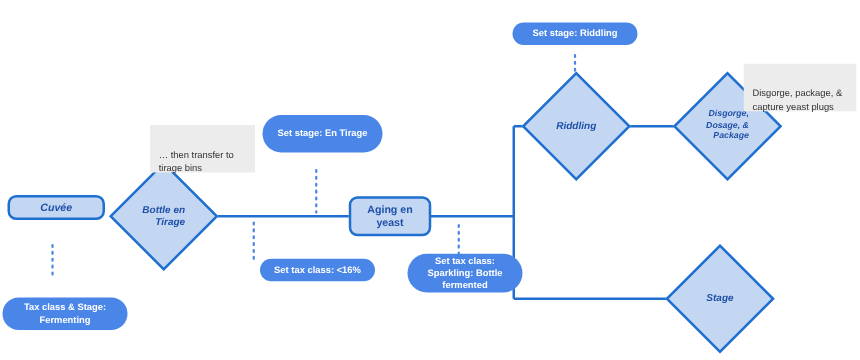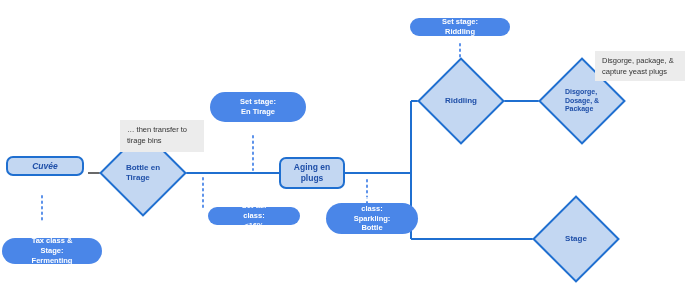--- a/index.html
+++ b/index.html
@@ -56,55 +56,56 @@
     box-sizing: border-box;
   }
   .diamond-label {
     position: absolute;
     left: 0; top: 0;
     width: 100%;
     height: 100%;
     display: flex;
     align-items: center;
     justify-content: center;
-    text-align: left;
+    text-align: right;
     color: #1f4fa8;
     font-weight: bold;
     font-size: 8px;
     line-height: 1.2;
     white-space: pre-line;
+    font-style: italic;
   }
   
   .pill {
     position: absolute;
     box-sizing: border-box;
     background: #4a86e8;
     color: #ffffff;
     border-radius: 40px;
     display: flex;
     align-items: center;
     justify-content: center;
     text-align: center;
     font-weight: bold;
     font-size: 7.5px;
     line-height: 1.3;
     white-space: pre-line;
     z-index: 5;
-    padding: 2px 26px;
+    padding: 2px 4px;
   }
   
   .note {
     position: absolute;
     box-sizing: border-box;
     background: #ececec;
     color: #333333;
     font-size: 7.5px;
     line-height: 1.45;
     text-align: left;
-    padding: 5px 7px;
+    padding: 19px 7px;
     white-space: pre-line;
     z-index: 4;
   }
   .proc-label { white-space: pre-line; }
 </style>
 </head>
 <body>
 
 <svg id="canvas" viewBox="0 0 688 288" width="688" height="288" xmlns="http://www.w3.org/2000/svg">
 
@@ -127,29 +128,29 @@
   <line x1="253" y1="136" x2="253" y2="170" stroke="#4a86e8" stroke-width="1.8" stroke-dasharray="1.5 4" stroke-linecap="round"></line>
   <line x1="203" y1="178" x2="203" y2="207" stroke="#4a86e8" stroke-width="1.8" stroke-dasharray="1.5 4" stroke-linecap="round"></line>
   <line x1="367" y1="180" x2="367" y2="203" stroke="#4a86e8" stroke-width="1.8" stroke-dasharray="1.5 4" stroke-linecap="round"></line>
   <line x1="460" y1="44" x2="460" y2="72" stroke="#4a86e8" stroke-width="1.8" stroke-dasharray="1.5 4" stroke-linecap="round"></line>
 </svg>
 
 <div class="node proc" style="left:6px; top:156px; width:78px; height:20px;font-style:italic;">
   <span class="proc-label">Cuvée</span>
 </div>
 
-<div class="diamond-wrap" style="left:112px; top:142px; width:62px; height:62px;">
+<div class="diamond-wrap" style="left:100px; top:142px; width:62px; height:62px;">
   <div class="diamond-shape"></div>
   <div class="diamond-label">Bottle en
 Tirage</div>
 </div>
 
 <div class="node proc" style="left:279px; top:157px; width:66px; height:32px;">
   <span class="proc-label">Aging en
-plugs</span>
+yeast</span>
 </div>
 
 <div class="diamond-wrap" style="left:430px; top:70px; width:62px; height:62px;">
   <div class="diamond-shape"></div>
   <div class="diamond-label">Riddling</div>
 </div>
 
 <div class="diamond-wrap" style="left:551px; top:70px; width:62px; height:62px;">
   <div class="diamond-shape"></div>
   <div class="diamond-label" style="font-size:7px;">Disgorge,
@@ -168,17 +169,17 @@
 <div class="pill" style="left:210px; top:92px; width:96px; height:30px;">Set stage: En Tirage</div>
 
 <div class="pill" style="left:163px; top:207px; width:92px; height:18px;margin-left:45px;">Set tax class: &lt;16%</div>
 
 <div class="pill" style="left:326px; top:203px; width:92px; height:31px;">Set tax class:
 Sparkling: Bottle
 fermented</div>
 
 <div class="pill" style="left:410px; top:18px; width:100px; height:18px;">Set stage: Riddling</div>
 
-<div class="note" style="left:120px; top:120px; width:84px; height:32px;">… then transfer to
+<div class="note" style="left:120px; top:100px; width:84px; height:32px;">… then transfer to
 tirage bins</div>
 
 <div class="note" style="left:595px; top:51px; width:90px; height:30px;">Disgorge, package, &amp;
 capture yeast plugs</div>
 
 </body></html>

